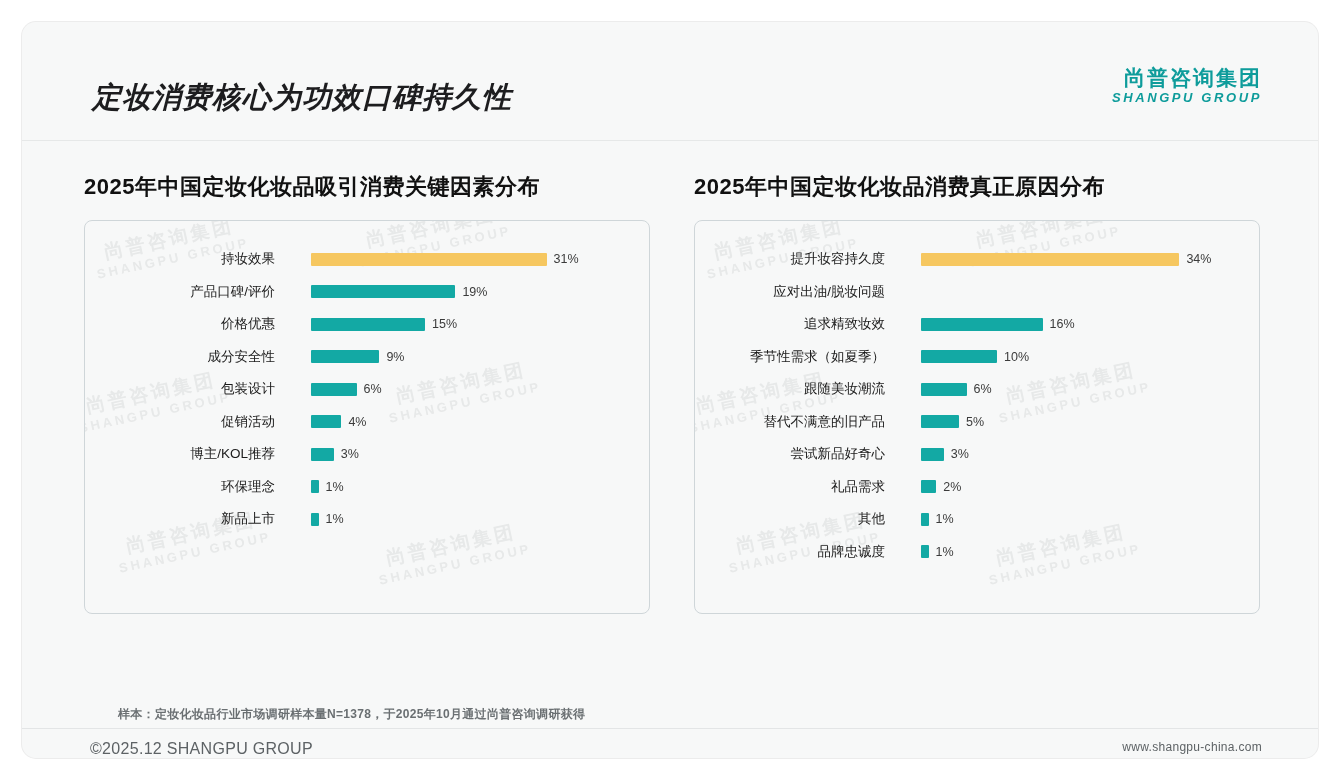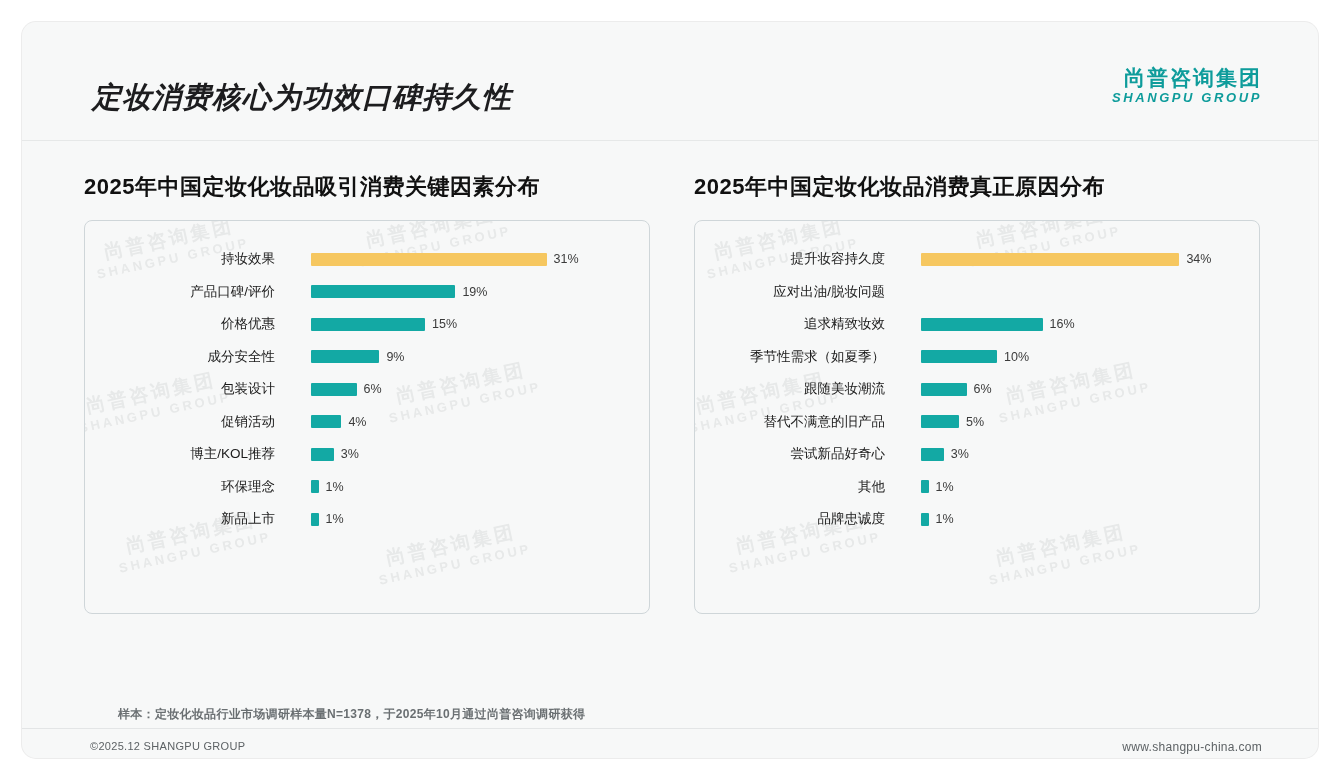--- a/index.html
+++ b/index.html
@@ -160,21 +160,21 @@
     left: 0;
     top: 706px;
     width: 100%;
     height: 1px;
     background: #e3e5e6;
   }
   .copyright {
     position: absolute;
     left: 68px;
     top: 718px;
-    font-size: 11px;
+    font-size: 16px;
     color: #5d6265;
     letter-spacing: 0.3px;
   }
   .website {
     position: absolute;
     right: 56px;
     top: 718px;
     font-size: 12px;
     color: #5d6265;
     letter-spacing: 0.3px;
@@ -356,20 +356,27 @@
             </div>
           </div>
           <div class="row">
             <div class="row-label">尝试新品好奇心</div>
             <div class="bar-area">
               <div class="bar" style="width: 22.8px;"></div>
               <div class="bar-val">3%</div>
             </div>
           </div>
           <div class="row">
+            <div class="row-label">礼品需求</div>
+            <div class="bar-area">
+              <div class="bar" style="width: 15.2px;"></div>
+              <div class="bar-val">2%</div>
+            </div>
+          </div>
+          <div class="row">
             <div class="row-label">其他</div>
             <div class="bar-area">
               <div class="bar" style="width: 7.6px;"></div>
               <div class="bar-val">1%</div>
             </div>
           </div>
           <div class="row">
             <div class="row-label">品牌忠诚度</div>
             <div class="bar-area">
               <div class="bar" style="width: 7.6px;"></div>

